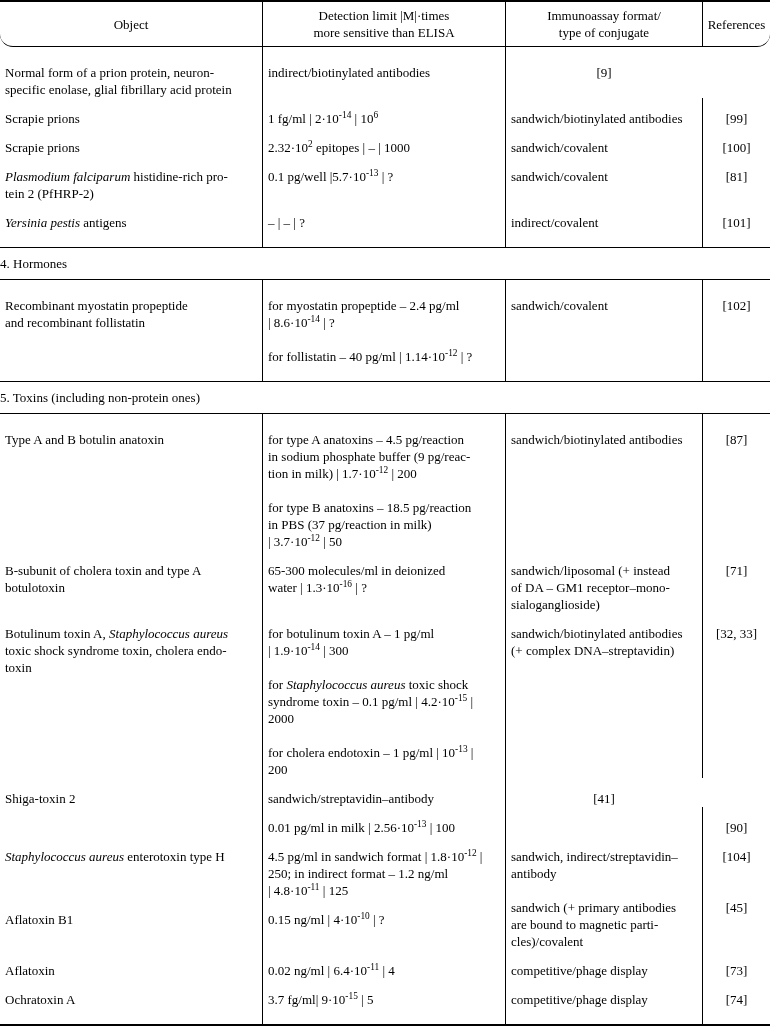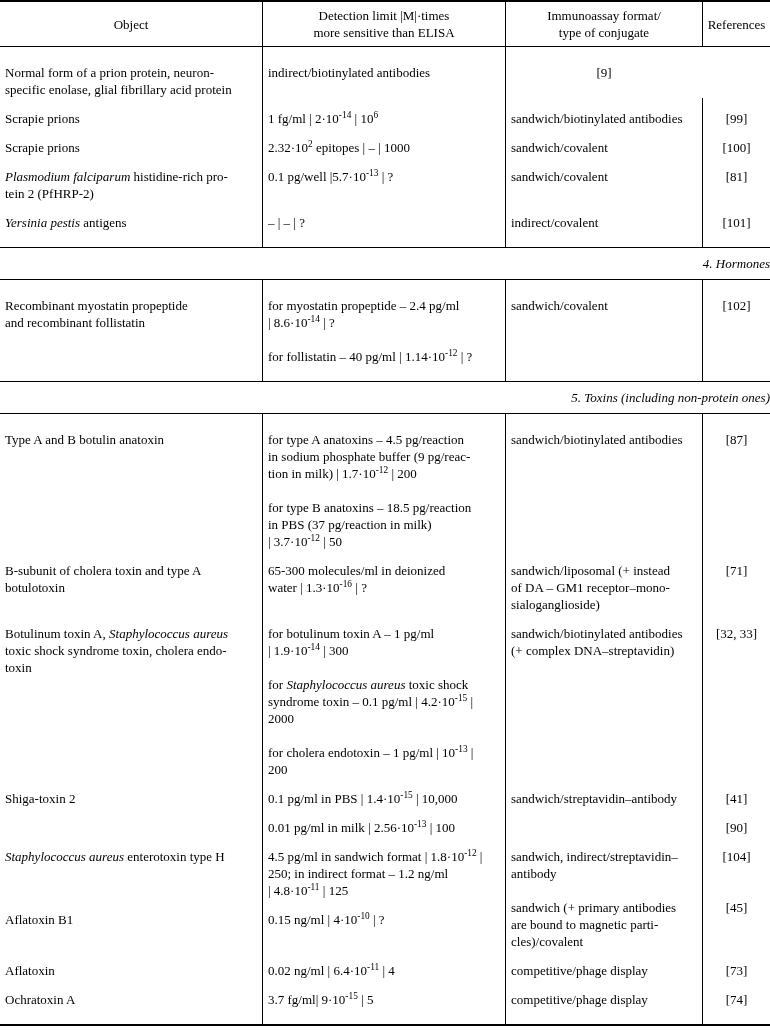--- a/index.html
+++ b/index.html
@@ -5,28 +5,28 @@
   html,body { margin:0; padding:0; background:#fff; }
   .page {
     width:770px; min-height:1031px; background:#fff; color:#000;
     font-family:"Liberation Serif","DejaVu Serif",serif;
     font-size:13px; line-height:17px;
     -webkit-font-smoothing:antialiased;
   }
   .tbl { width:770px; border-top:2px solid #000; border-bottom:2px solid #000; }
   .grid { display:grid; grid-template-columns:262px 243px 197px 68px; }
   .bl { border-left:1px solid #000; }
-  .hdr { border-bottom:1.5px solid #000; }
+  .hdr { border-bottom:1.5px solid #000;border-radius:13px; }
   .hcell {
     display:flex; align-items:center; justify-content:center;
     text-align:center; padding:5px 2px; min-height:34px;
   }
   .band {
     border-top:1.5px solid #000; border-bottom:1.5px solid #000;
-    text-align:right; padding:7px 0;font-style:italic;
+    text-align:left; padding:7px 0;
   }
   .cell { padding:12px 6px 0 5px; }
   .cr { text-align:center; padding-left:2px; padding-right:2px; }
   .sec .row:first-child > .cell { padding-top:17px; }
   .sec .row:last-child  > .cell { padding-bottom:16px; }
   .cell.raise { padding-top:0; }
   sup { font-size:0.72em; line-height:0; vertical-align:super; }
   i { font-style:italic; }
 </style>
 </head>
@@ -99,21 +99,20 @@
         <div class="cell cr bl">[71]</div>
       </div>
       <div class="grid row">
         <div class="cell co">Botulinum toxin A, <i>Staphylococcus aureus</i><br>toxic shock syndrome toxin, cholera endo-<br>toxin</div>
         <div class="cell cd bl">for botulinum toxin A – 1 pg/ml<br>| 1.9·10<sup>-14</sup> | 300<br><br>for <i>Staphylococcus aureus</i> toxic shock<br>syndrome toxin – 0.1 pg/ml | 4.2·10<sup>-15</sup> |<br>2000<br><br>for cholera endotoxin – 1 pg/ml | 10<sup>-13</sup> |<br>200</div>
         <div class="cell cf bl">sandwich/biotinylated antibodies<br>(+ complex DNA–streptavidin)</div>
         <div class="cell cr bl">[32, 33]</div>
       </div>
       <div class="grid row">
         <div class="cell co">Shiga-toxin 2</div>
-        <div class="cell cd bl">0.1 pg/ml in PBS | 1.4·10<sup>-15</sup> | 10,000</div>
         <div class="cell cf bl">sandwich/streptavidin–antibody</div>
         <div class="cell cr bl">[41]</div>
       </div>
       <div class="grid row">
         <div class="cell co"></div>
         <div class="cell cd bl">0.01 pg/ml in milk | 2.56·10<sup>-13</sup> | 100</div>
         <div class="cell cf bl"></div>
         <div class="cell cr bl">[90]</div>
       </div>
       <div class="grid row">

